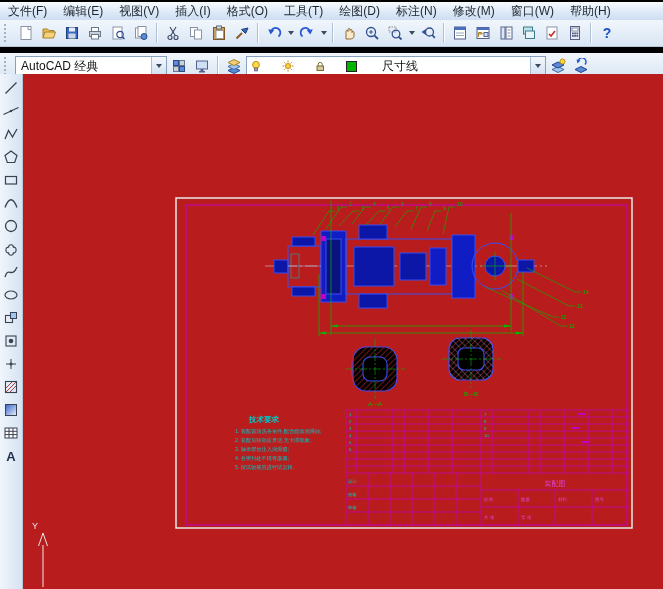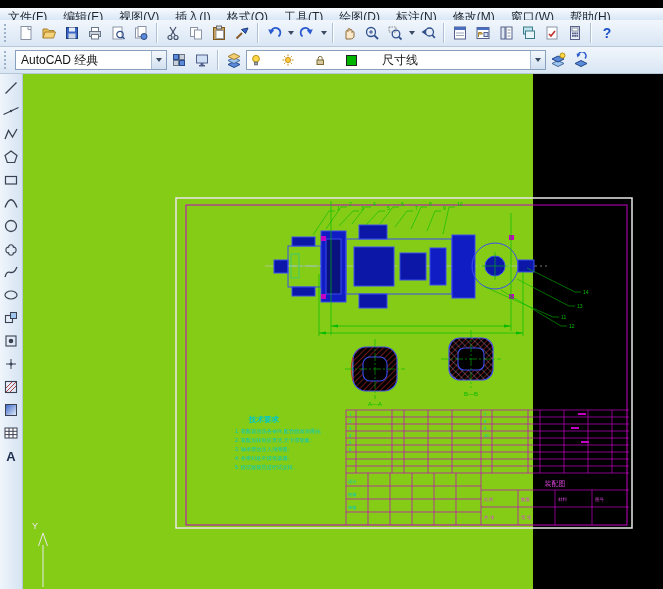--- a/index.html
+++ b/index.html
@@ -1,26 +1,26 @@
 <!DOCTYPE html>
 <html><head>
 <meta charset="utf-8">
 <style>
   html,body{margin:0;padding:0}
   body{width:663px;height:589px;overflow:hidden;position:relative;background:#000;
        font-family:"Liberation Sans","DejaVu Sans",sans-serif;-webkit-font-smoothing:antialiased}
-  .menubar{position:absolute;left:0;top:8px;width:663px;height:20px;box-sizing:border-box;
+  .menubar{position:absolute;left:0;top:2px;width:663px;height:20px;box-sizing:border-box;
     background:linear-gradient(#f8fbfe,#dcE9f7 55%,#cbdDf0);border-bottom:1px solid #aebfd4;
     display:flex;align-items:center;font-size:12px;color:#1d2530}
   .menu-item{padding:2px 8px;white-space:nowrap}
   .toolbar{position:absolute;left:0;width:663px;height:27px;box-sizing:border-box;
     background:linear-gradient(#f1f6fc,#d9e6f4);border-bottom:1px solid #b7c7da;
     display:flex;align-items:center;padding:0 2px;gap:1px}
   .row1{top:20px}
-  .row2{top:47px}
+  .row2{top:53px}
   .grip{width:4px;height:18px;border-left:2px dotted #9db1c9;margin:0 4px 0 2px}
   .sep{width:0;height:20px;border-left:1px solid #b0c0d4;border-right:1px solid #fbfdff;margin:0 3px}
   .tbtn{width:22px;height:22px;display:flex;align-items:center;justify-content:center;
     background:transparent;border:1px solid transparent;border-radius:2px;padding:0;flex:none}
   .tbtn svg{display:block}
   .dd{width:9px;height:22px;display:flex;align-items:center;justify-content:center;flex:none}
   .tri{width:0;height:0;border-left:3.5px solid transparent;border-right:3.5px solid transparent;border-top:4px solid #3a4a60}
   .combo{display:flex;align-items:center;height:20px;background:#fff;border:1px solid #86a0bd;
     font-size:12px;color:#111;box-sizing:border-box;flex:none}
   .combo .val{padding:0 5px;white-space:nowrap}
@@ -28,21 +28,21 @@
     background:linear-gradient(#f4f8fc,#d2e0f0);border-left:1px solid #a9bdd4;
     display:flex;align-items:center;justify-content:center}
   .ws-combo{width:152px}
   .layer-combo{width:300px;gap:20px;padding-left:3px}
   .swatch{width:9px;height:9px;border:1px solid #222;flex:none}
   .lefttoolbar{position:absolute;left:0;top:74px;width:23px;height:515px;box-sizing:border-box;
     background:linear-gradient(90deg,#eff5fb,#d6e3f2);border-right:1px solid #b7c7da;
     display:flex;flex-direction:column;align-items:center;padding-top:4px;gap:3px}
   .ltbtn{width:20px;height:20px;display:flex;align-items:center;justify-content:center;
     background:transparent;border:1px solid transparent;border-radius:2px;padding:0;flex:none}
-  .canvas{position:absolute;left:23px;top:74px;width:510px;height:515px;background:#84cc16}
+  .canvas{position:absolute;left:23px;top:74px;width:640px;height:515px;background:#b91c1c}
   svg text{font-family:"Liberation Sans","DejaVu Sans",sans-serif}
 </style>
 </head>
 <body>
 
 <div>
 
   <div class="menubar">
     <span class="menu-item">文件(F)</span>
     <span class="menu-item">编辑(E)</span>

